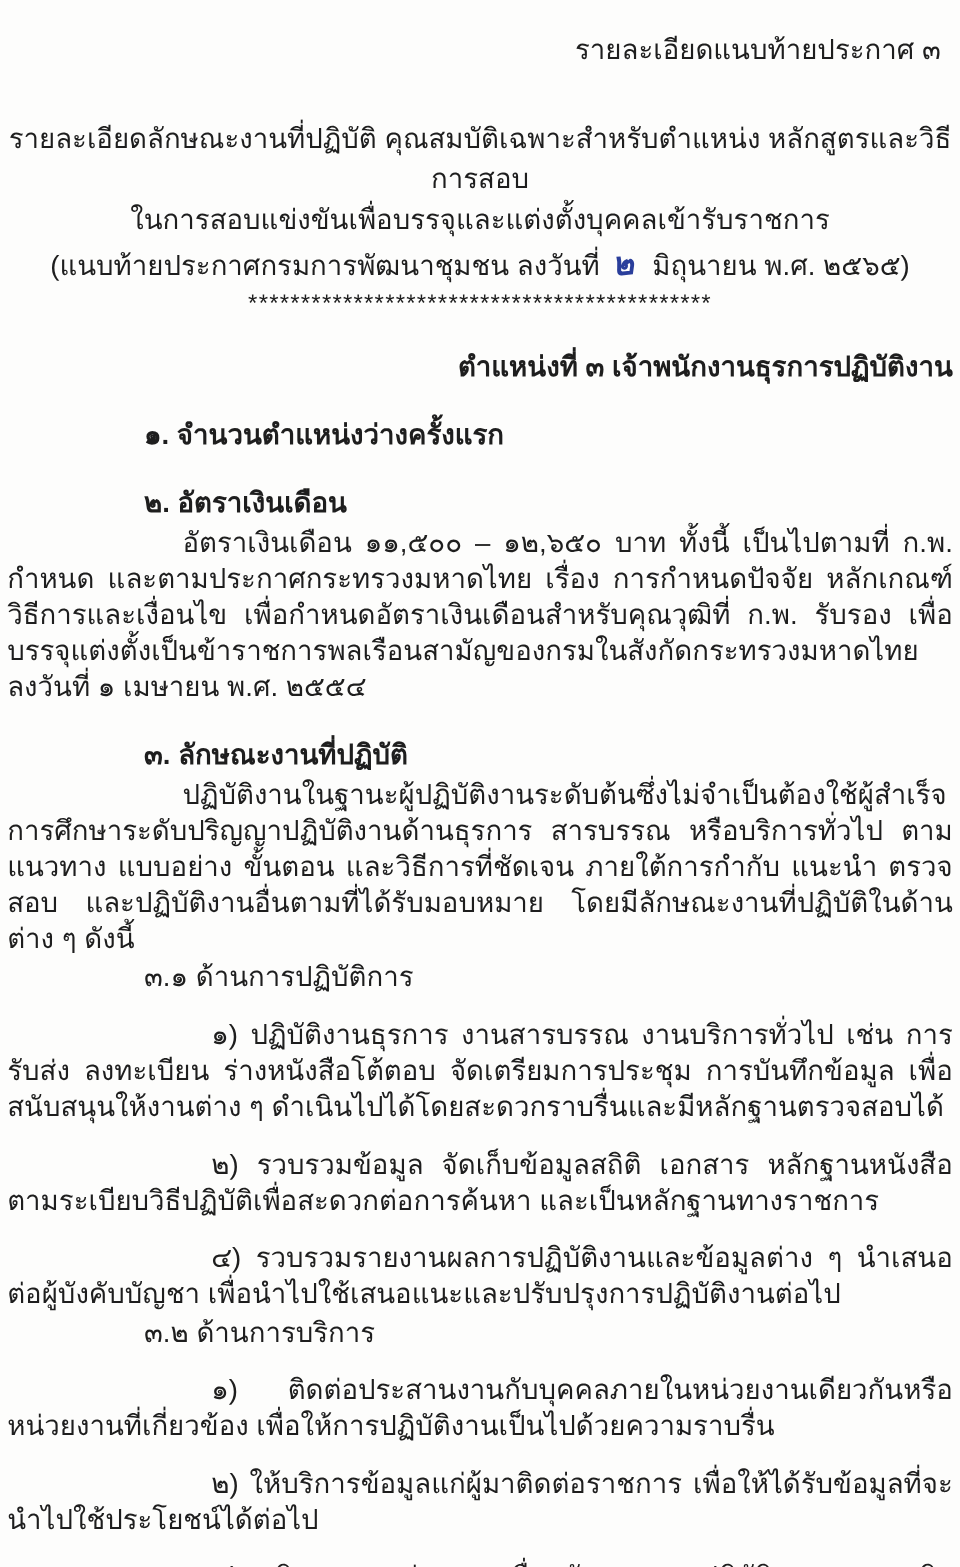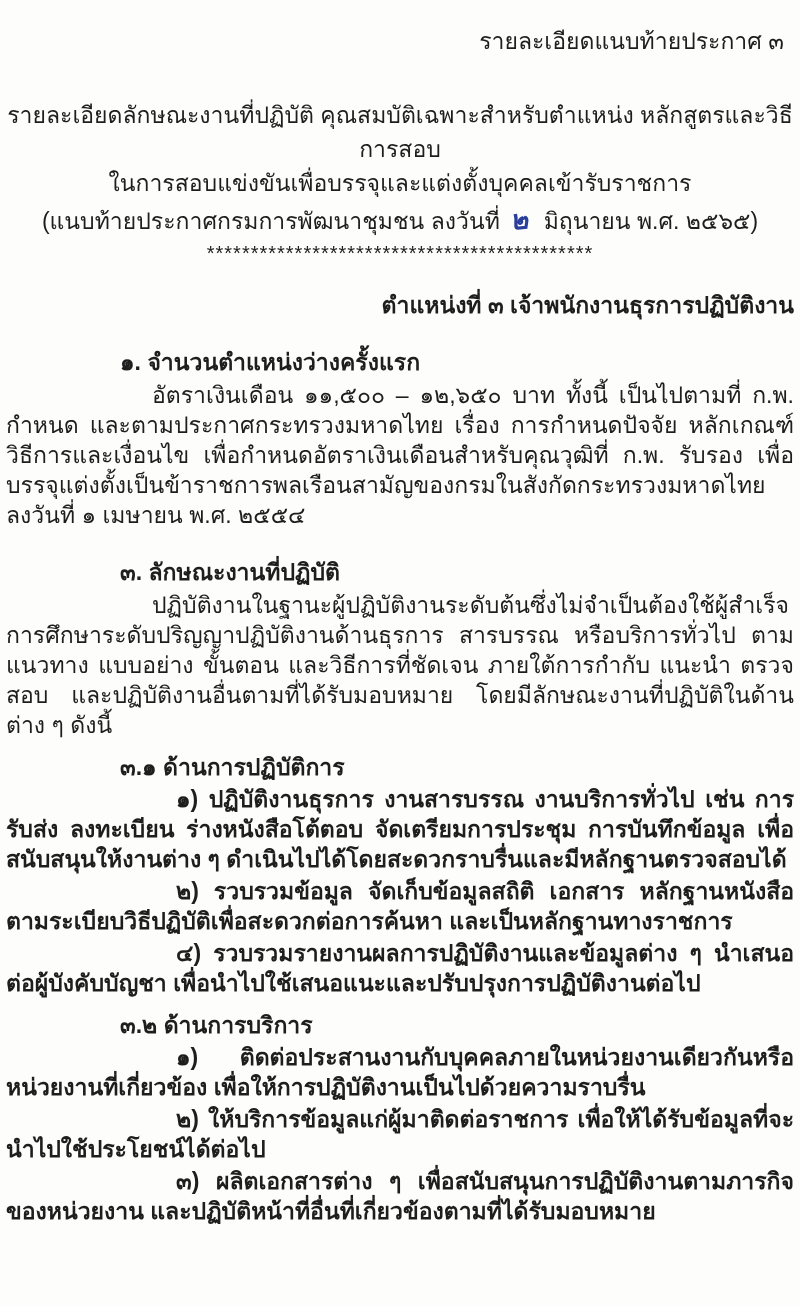--- a/index.html
+++ b/index.html
@@ -41,55 +41,55 @@
     white-space: nowrap;
     overflow: hidden;
   }
   .pos-heading { margin-top: 24px; font-weight: bold; text-align: right; }
   .heading {
     font-weight: bold;
     margin-left: 114px;
     margin-top: 27px;
   }
   .subheading {
-    font-weight: bold;
+    font-weight: normal;
     margin-left: 114px;
-    margin-top: 12px;
+    margin-top: 2px;
   }
   .subline { margin-left: 126px; margin-top: 3px; }
   .para {
     text-indent: 146px;
     text-align: justify;
     margin-top: 3px;
   }
   .item {
     text-indent: 170px;
     text-align: justify;
-    margin-top: 2px;
-    font-weight: bold;
+    margin-top: 18px;
   }
 </style>
 </head>
 <body>
 
 <div class="page">
 
   <div class="doc-ref">รายละเอียดแนบท้ายประกาศ ๓</div>
 
   <div class="title-block">
     <div class="bold">รายละเอียดลักษณะงานที่ปฏิบัติ คุณสมบัติเฉพาะสำหรับตำแหน่ง หลักสูตรและวิธีการสอบ</div>
     <div class="bold">ในการสอบแข่งขันเพื่อบรรจุและแต่งตั้งบุคคลเข้ารับราชการ</div>
     <div class="subtitle"><span>(แนบท้ายประกาศกรมการพัฒนาชุมชน ลงวันที่</span><span class="handwritten">๒</span><span>มิถุนายน พ.ศ. ๒๕๖๕)</span></div>
     <div class="stars">********************************************</div>
   </div>
 
   <div class="pos-heading">ตำแหน่งที่ ๓ เจ้าพนักงานธุรการปฏิบัติงาน</div>
 
   <div class="heading">๑. จำนวนตำแหน่งว่างครั้งแรก</div>
 
+  <div class="heading">๒. อัตราเงินเดือน</div>
   <div class="para">อัตราเงินเดือน ๑๑,๕๐๐ – ๑๒,๖๕๐ บาท ทั้งนี้ เป็นไปตามที่ ก.พ. กำหนด และตามประกาศกระทรวงมหาดไทย เรื่อง การกำหนดปัจจัย หลักเกณฑ์ วิธีการและเงื่อนไข เพื่อกำหนดอัตราเงินเดือนสำหรับคุณวุฒิที่ ก.พ. รับรอง เพื่อบรรจุแต่งตั้งเป็นข้าราชการพลเรือนสามัญของกรมในสังกัดกระทรวงมหาดไทย ลงวันที่ ๑ เมษายน พ.ศ. ๒๕๕๔</div>
 
   <div class="heading">๓. ลักษณะงานที่ปฏิบัติ</div>
   <div class="para">ปฏิบัติงานในฐานะผู้ปฏิบัติงานระดับต้นซึ่งไม่จำเป็นต้องใช้ผู้สำเร็จการศึกษาระดับปริญญาปฏิบัติงานด้านธุรการ สารบรรณ หรือบริการทั่วไป ตามแนวทาง แบบอย่าง ขั้นตอน และวิธีการที่ชัดเจน ภายใต้การกำกับ แนะนำ ตรวจสอบ และปฏิบัติงานอื่นตามที่ได้รับมอบหมาย โดยมีลักษณะงานที่ปฏิบัติในด้านต่าง ๆ ดังนี้</div>
 
   <div class="subheading">๓.๑ ด้านการปฏิบัติการ</div>
   <div class="item">๑) ปฏิบัติงานธุรการ งานสารบรรณ งานบริการทั่วไป เช่น การรับส่ง ลงทะเบียน ร่างหนังสือโต้ตอบ จัดเตรียมการประชุม การบันทึกข้อมูล เพื่อสนับสนุนให้งานต่าง ๆ ดำเนินไปได้โดยสะดวกราบรื่นและมีหลักฐานตรวจสอบได้</div>
   <div class="item">๒) รวบรวมข้อมูล จัดเก็บข้อมูลสถิติ เอกสาร หลักฐานหนังสือ ตามระเบียบวิธีปฏิบัติเพื่อสะดวกต่อการค้นหา และเป็นหลักฐานทางราชการ</div>
   <div class="item">๔) รวบรวมรายงานผลการปฏิบัติงานและข้อมูลต่าง ๆ นำเสนอต่อผู้บังคับบัญชา เพื่อนำไปใช้เสนอแนะและปรับปรุงการปฏิบัติงานต่อไป</div>
 

